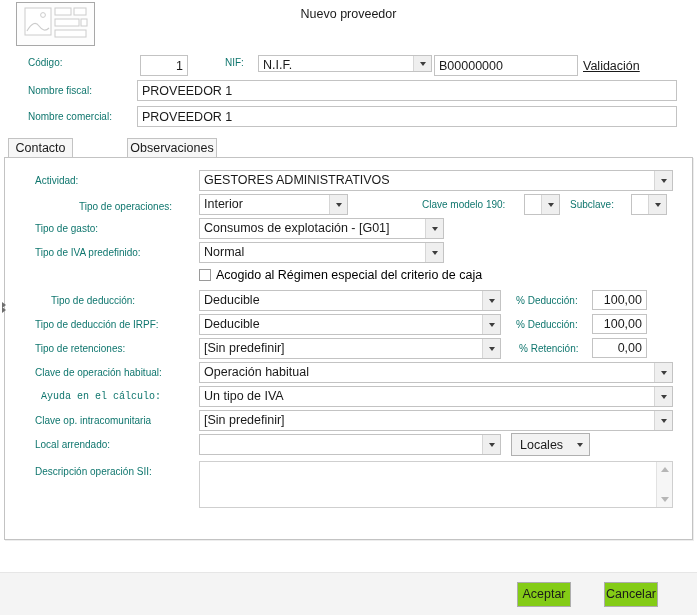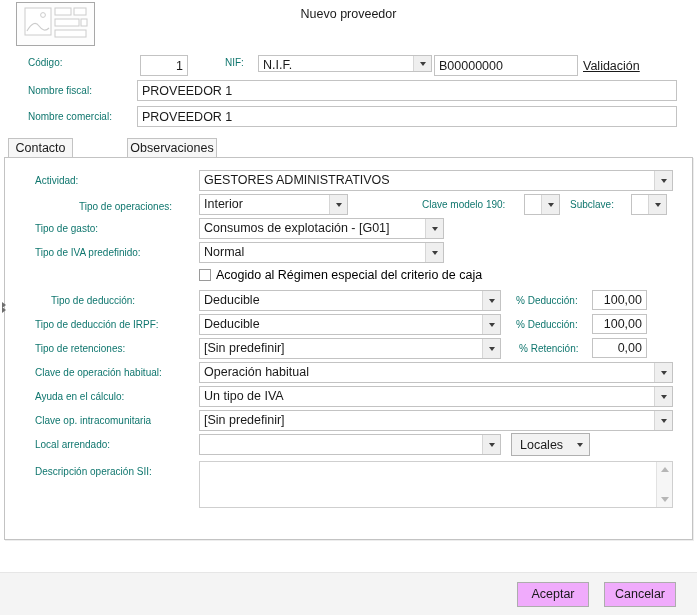--- a/index.html
+++ b/index.html
@@ -241,23 +241,23 @@
   .footer {
     position: absolute;
     left: 0; right: 0; bottom: 0;
     height: 42px;
     background: #f4f4f4;
     border-top: 1px solid #e6e6e6;
   }
   .btn {
     position: absolute;
     box-sizing: border-box;
-    width: 72px; height: 25px;
+    width: 54px; height: 25px;
     border: 1px solid #adadad;
-    background: #f0abfc;
+    background: #84cc16;
     font-family: "Liberation Sans", sans-serif;
     font-size: 12.5px;
     color: #1a1a1a;
     text-align: center;
     line-height: 23px;
     cursor: pointer;
   }
 </style>
 </head>
 <body>
@@ -372,21 +372,21 @@
 </div>
 <div class="lbl" style="left:519px; top:343px;">% Retención:</div>
 <input class="txt num" style="left: 592px; top: 338px; width: 55px; height: 20px;" value="0,00">
 
 <div class="lbl" style="left:35px; top:367px;">Clave de operación habitual:</div>
 <div class="combo" style="left:199px; top:362px; width:474px; height:21px;">
   <div class="cval">Operación habitual</div>
   <div class="carrow"></div>
 </div>
 
-<div class="lbl" style="left:35px; top:391px;">Ayuda en el cálculo:</div>
+<div class="lbl" style="left:41px; top:391px;font-family:Liberation Mono, monospace;">Ayuda en el cálculo:</div>
 <div class="combo" style="left:199px; top:386px; width:474px; height:21px;">
   <div class="cval">Un tipo de IVA</div>
   <div class="carrow"></div>
 </div>
 
 <div class="lbl" style="left:35px; top:415px;">Clave op. intracomunitaria</div>
 <div class="combo" style="left:199px; top:410px; width:474px; height:21px;">
   <div class="cval">[Sin predefinir]</div>
   <div class="carrow"></div>
 </div>

